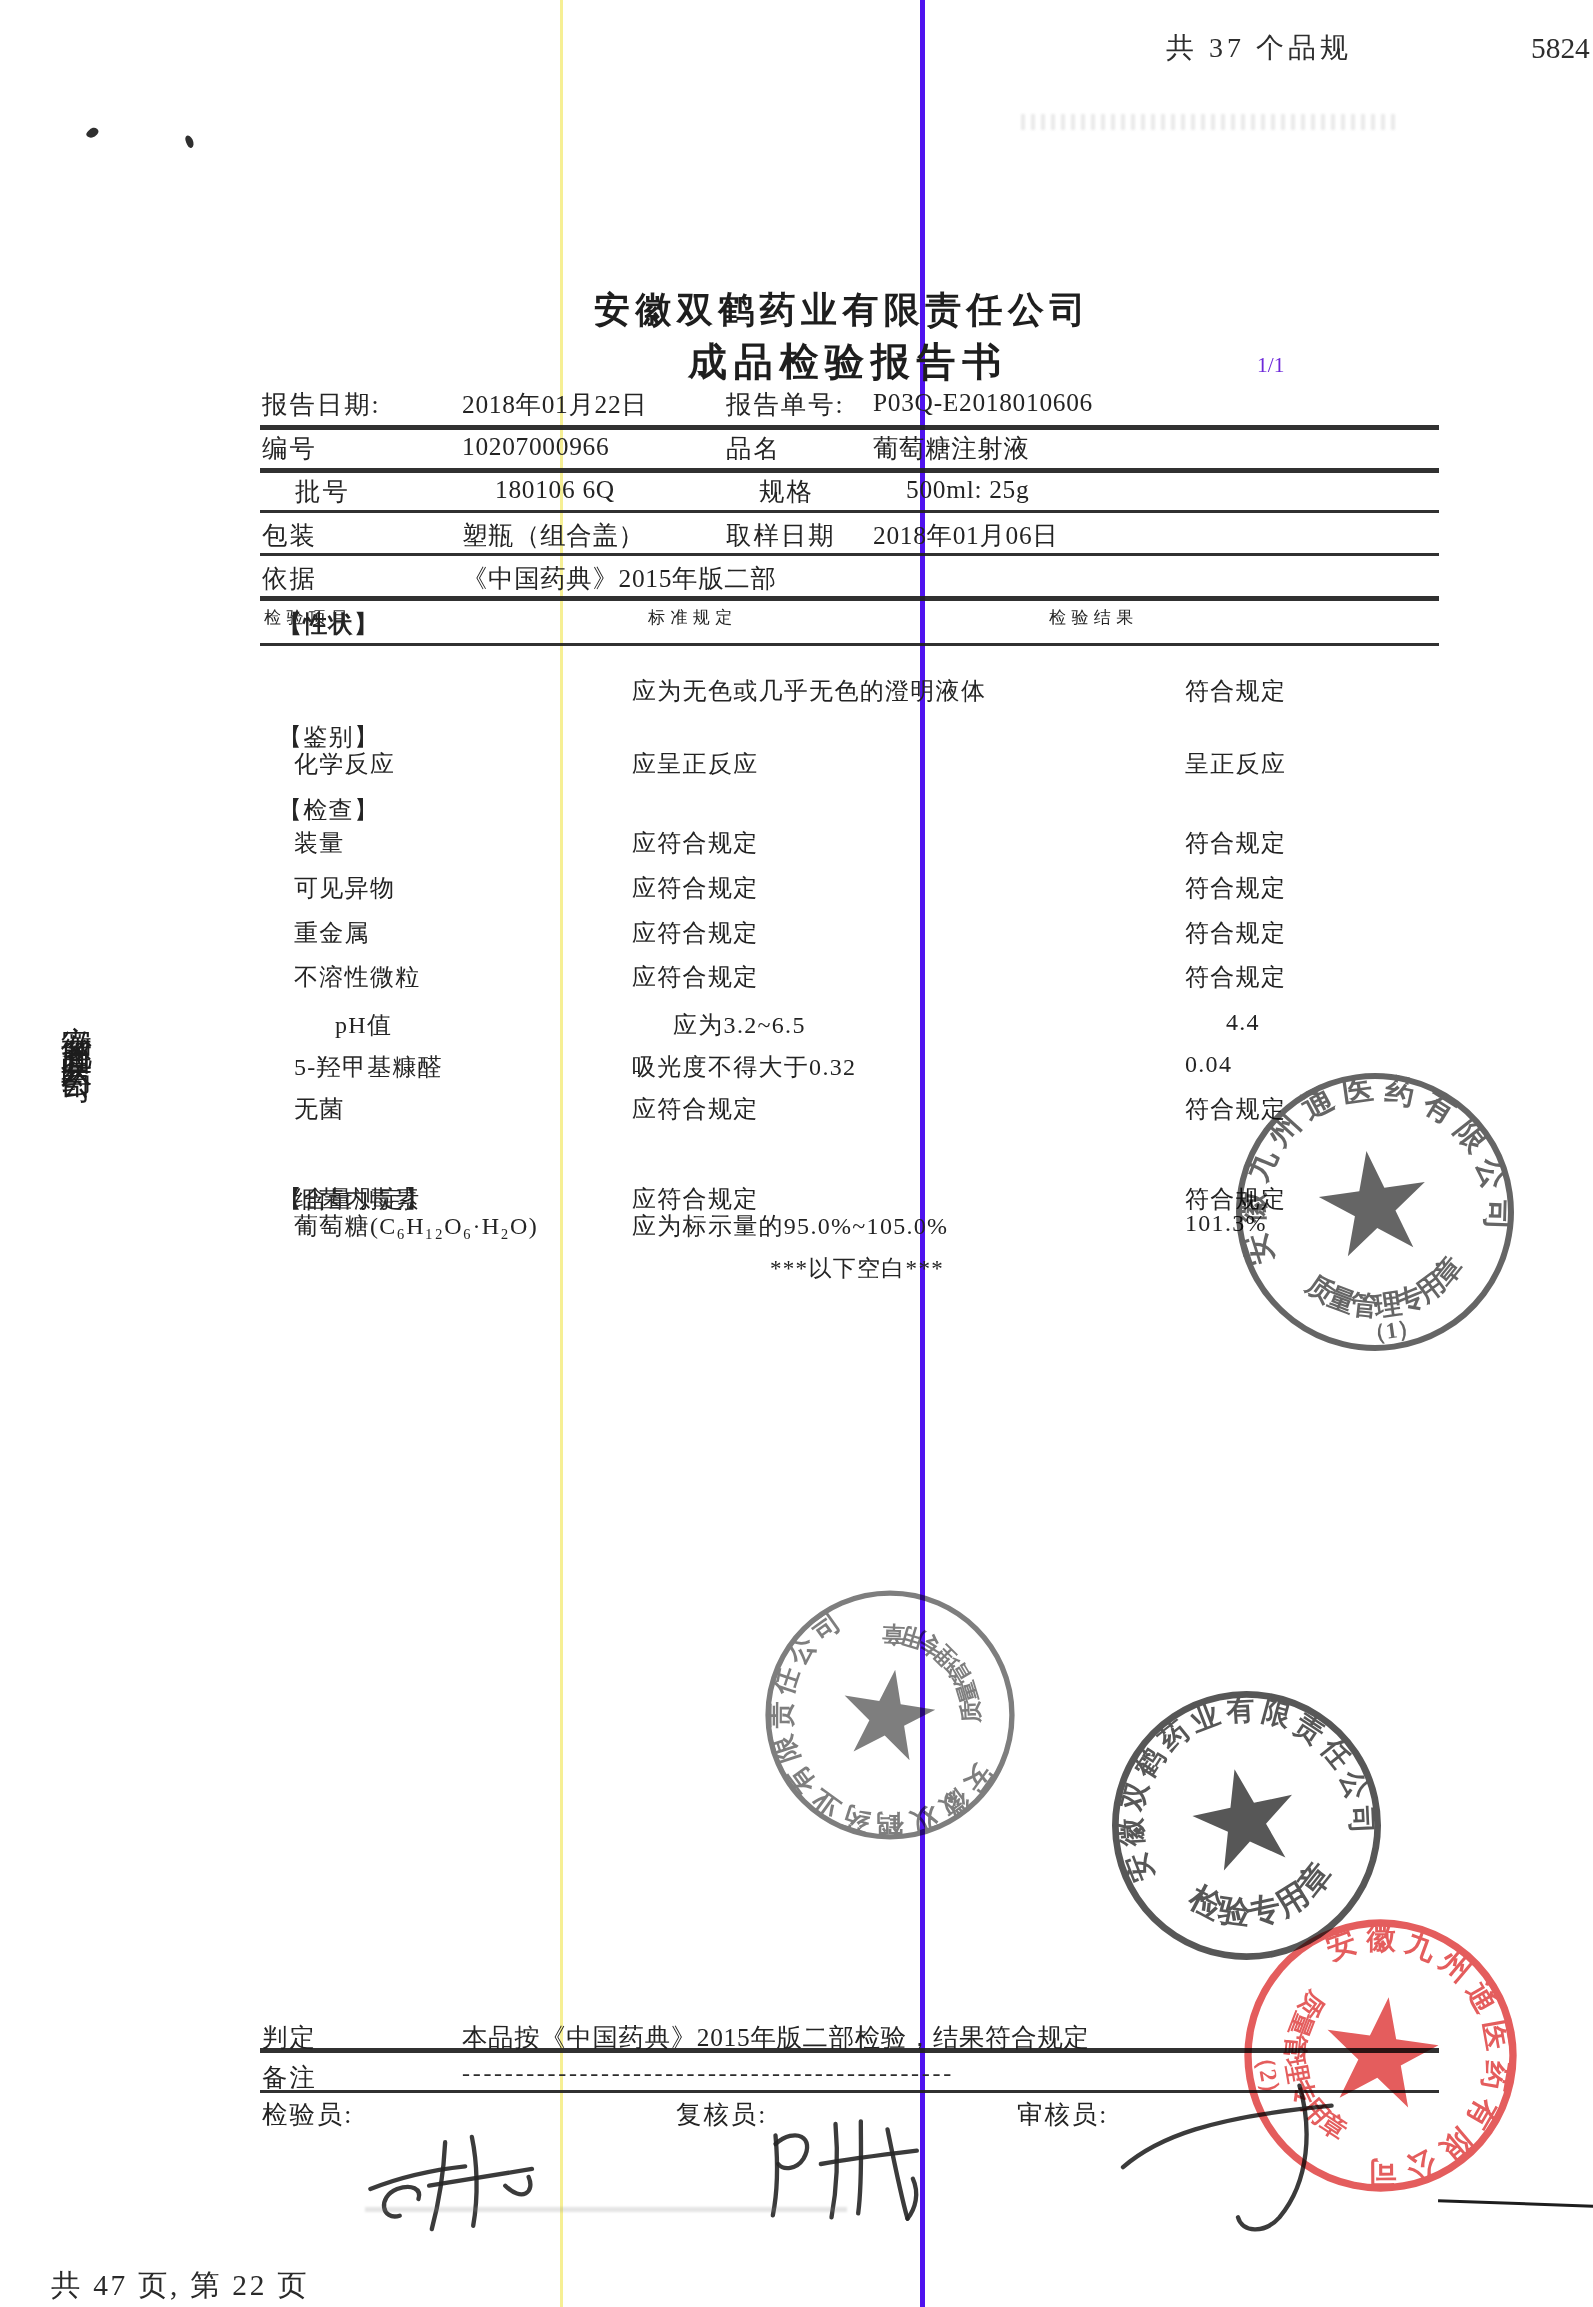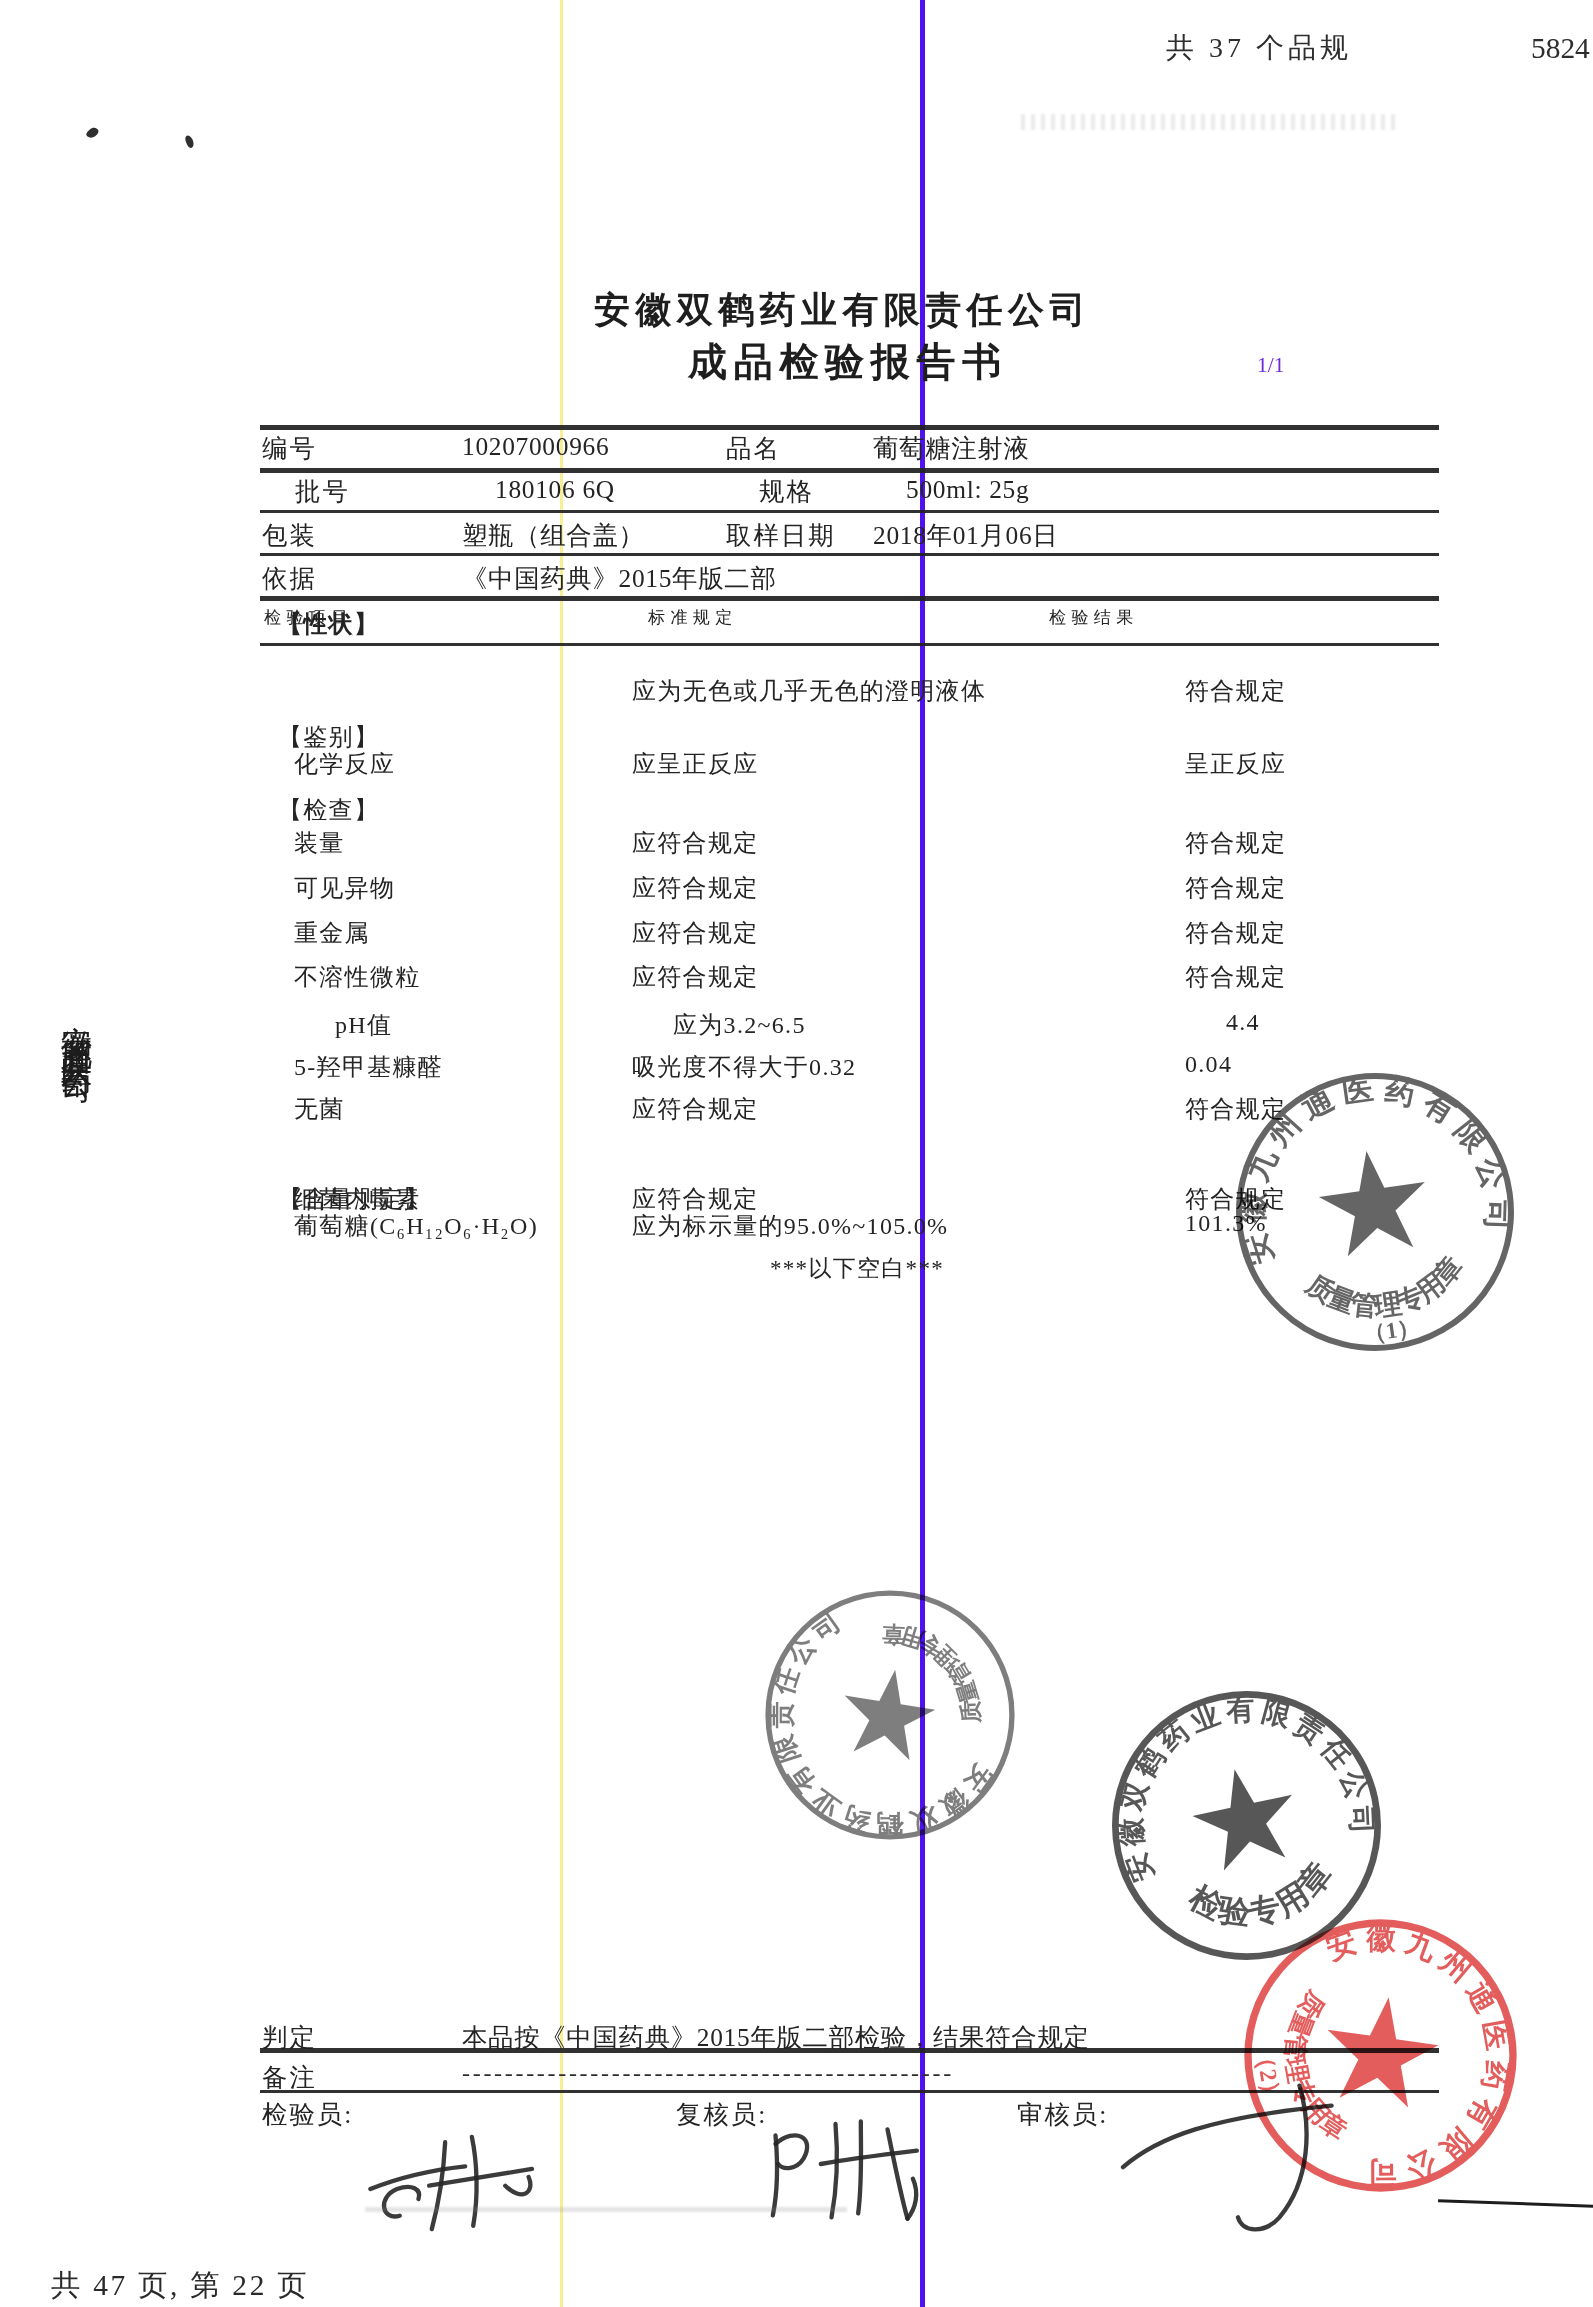--- a/index.html
+++ b/index.html
@@ -87,20 +87,26 @@
   <div class="abs" id="top-count">共 37 个品规</div>
   <div class="abs" id="top-number">5824</div>
   <div class="speck" style="left:88px;top:127px;width:9.4px;height:12px;border-radius:60% 40% 70% 30%;transform:rotate(40deg);"></div>
   <div class="speck" style="left:186px;top:135px;width:7.4px;height:12.7px;border-radius:50% 50% 60% 40%;transform:rotate(-25deg);"></div>
   <div class="abs" id="bleed-strip"></div>
 
   <div class="abs title-company" style="left:594px;top:286px;">安徽双鹤药业有限责任公司</div>
   <div class="abs title-report" style="left:688px;top:335px;">成品检验报告书</div>
   <div class="abs page-indicator" style="left:1257px;top:353px;">1/1</div>
 
+  <div class="row" style="top:388px;">
+    <span class="info-label1">报告日期:</span>
+    <span class="info-value1">2018年01月22日</span>
+    <span class="info-label2">报告单号:</span>
+    <span class="info-value2">P03Q-E2018010606</span>
+  </div>
   <div class="hline thick" style="top:425px;"></div>
   <div class="row" style="top:432px;">
     <span class="info-label1">编号</span>
     <span class="info-value1">10207000966</span>
     <span class="info-label2">品名</span>
     <span class="info-value2">葡萄糖注射液</span>
   </div>
   <div class="hline thick" style="top:468px;"></div>
   <div class="row" style="top:475px;margin-left:33px;">
     <span class="info-label1">批号</span>

